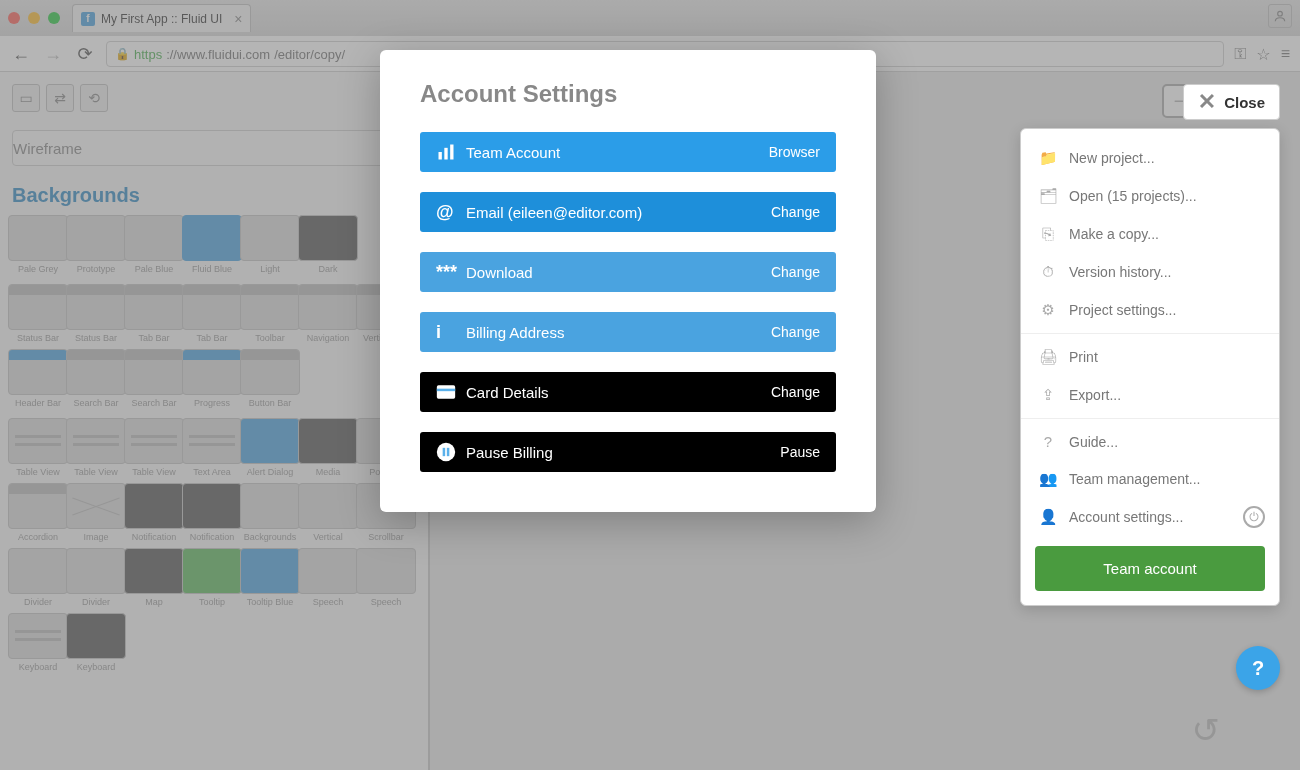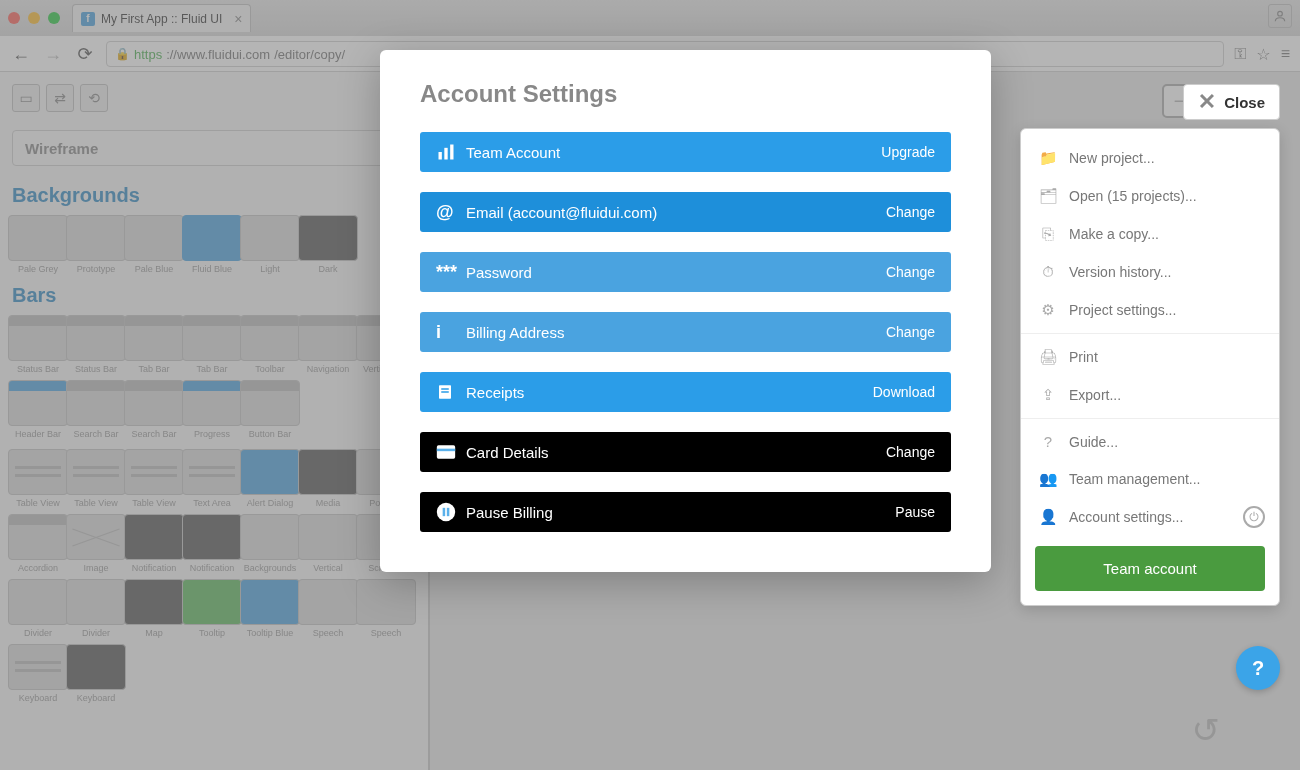--- a/index.html
+++ b/index.html
@@ -23,21 +23,21 @@
 .url-green { color:#4caf50; }
 .url-rest { color:#737373; }
 .addr-right { display:flex; gap:10px; color:#777; font-size:16px; }
 
 
 .workspace { position:absolute; top:72px; left:0; right:0; bottom:0; display:flex; background:#e9e9e9; }
 .left-pane { width:430px; background:#f5f5f5; border-right:2px solid #c8c8c8; padding:12px; overflow:hidden; position:relative;}
 .left-tools { display:flex; gap:6px; margin-bottom:18px; }
 .tool-sq { width:28px;height:28px;border:1px solid #bfbfbf;border-radius:3px;background:#eee;display:flex;align-items:center;justify-content:center;color:#888;font-size:14px;}
 .collapse-btn { position:absolute; top:12px; right:12px; width:34px;height:34px;border:1px solid #bfbfbf;border-radius:4px;background:#eee;display:flex;align-items:center;justify-content:center;color:#888;font-size:20px;}
-.lib-select { border:1px solid #cfcfcf; border-radius:4px; height:36px; display:flex; align-items:center; justify-content:space-between; padding:0 12px; color:#888; font-size:15px; margin-bottom:18px; background:#f8f8f8;font-weight:bold;}
+.lib-select { border:1px solid #cfcfcf; border-radius:4px; height:36px; display:flex; align-items:center; justify-content:space-between; padding:0 0; color:#888; font-size:15px; margin-bottom:18px; background:#f8f8f8;}
 .lib-select .chev { color:#aaa;}
 .cat-title { color:#2f89c4; font-size:20px; font-weight:600; margin:8px 0 8px; }
 .grid { display:flex; flex-wrap:wrap; gap:6px; margin-bottom:10px;}
 .card { width:52px; display:flex; flex-direction:column; align-items:center; }
 .thumb { width:60px; height:46px; background:#d9d9d9; border:1px solid #c0c0c0; border-radius:4px; position:relative; overflow:hidden;}
 .thumb.fluid { background:#4aa3e0; border-color:#4aa3e0;}
 .thumb.dark { background:#555;}
 .thumb.green { background:#5cb85c;}
 .thumb.blue { background:#4aa3e0;}
 .thumb .bar-top { position:absolute; top:0;left:0;right:0;height:10px;background:#bbb;}
@@ -62,21 +62,21 @@
 
 .dropdown { position:absolute; top:56px; right:20px; width:260px; background:#fff; border:1px solid #ccc; border-radius:6px; padding:10px 0; box-shadow:0 4px 14px rgba(0,0,0,0.15); z-index:50;}
 .dd-item { display:flex; align-items:center; gap:12px; padding:10px 18px; color:#777; font-size:14px; cursor:pointer; position:relative;}
 .dd-item .ico { width:18px; text-align:center; color:#aaa; font-size:15px;}
 .dd-sep { height:1px; background:#eee; margin:4px 0;}
 .dd-power { position:absolute; right:14px; width:22px;height:22px;border:2px solid #aaa;border-radius:50%;display:flex;align-items:center;justify-content:center;font-size:12px;color:#aaa;}
 .team-btn { margin:10px 14px 4px; background:#4a9b3f; color:#fff; text-align:center; padding:14px 0; border-radius:4px; font-size:15px;}
 
 
 .overlay { position:absolute; inset:0; background:rgba(120,120,120,0.55); z-index:40;}
-.modal { position:absolute; top:50px; left:380px; width:611px; background:#fff; border-radius:6px; padding:30px 40px 40px; z-index:45; box-shadow:0 10px 40px rgba(0,0,0,0.25);}
+.modal { position:absolute; top:50px; left:380px; width:496px; background:#fff; border-radius:6px; padding:30px 40px 40px; z-index:45; box-shadow:0 10px 40px rgba(0,0,0,0.25);}
 .modal h2 { color:#888; font-size:24px; font-weight:600; margin-bottom:24px;}
 .row { display:flex; align-items:center; height:40px; border-radius:3px; margin-bottom:20px; padding:0 16px; color:#fff; font-size:15px; cursor:pointer;}
 .row.blue1 { background:#2b9de8;}
 .row.blue2 { background:#1e8fda;}
 .row.blue3 { background:#4aa3e0;}
 .row.blue4 { background:#000000;}
 .row .ico { width:30px; font-size:18px; font-weight:bold; text-align:left;}
 .row .lab { flex:1;}
 .row .act { font-size:14px;}
 
@@ -157,21 +157,20 @@
       <div class="card">
           <div class="thumb"></div>
           <div class="card-label">Light</div>
         </div>
       <div class="card">
           <div class="thumb dark"></div>
           <div class="card-label">Dark</div>
         </div>
     </div>
 
-    <div class="cat-title">Bars</div>
     <div class="grid">
       <div class="card">
           <div class="thumb">
             <div class="bar-top"></div>
           </div>
           <div class="card-label">Status Bar</div>
         </div>
       <div class="card">
           <div class="thumb">
             <div class="bar-top"></div>
@@ -422,52 +421,41 @@
 
   <div class="row blue1">
     <span class="ico">
       <svg width="20" height="20" viewBox="0 0 24 24" fill="#fff">
           <rect x="3" y="12" width="4" height="9"></rect>
           <rect x="10" y="7" width="4" height="14"></rect>
           <rect x="17" y="3" width="4" height="18"></rect>
         </svg>
     </span>
     <span class="lab">Team Account</span>
-    <span class="act">Upgrade</span>
+    <span class="act">Browser</span>
   </div>
 
   <div class="row blue2">
     <span class="ico">@</span>
-    <span class="lab">Email (account@fluidui.com)</span>
+    <span class="lab">Email (eileen@editor.com)</span>
     <span class="act">Change</span>
   </div>
 
   <div class="row blue3">
     <span class="ico">***</span>
-    <span class="lab">Password</span>
+    <span class="lab">Download</span>
     <span class="act">Change</span>
   </div>
 
   <div class="row blue3">
     <span class="ico">i</span>
     <span class="lab">Billing Address</span>
     <span class="act">Change</span>
   </div>
 
-  <div class="row blue1">
-    <span class="ico">
-      <svg width="18" height="18" viewBox="0 0 24 24" fill="#fff">
-          <rect x="4" y="3" width="16" height="18" rx="1" fill="#fff"></rect>
-          <rect x="7" y="7" width="10" height="2" fill="#2b9de8"></rect>
-          <rect x="7" y="11" width="10" height="2" fill="#2b9de8"></rect>
-        </svg>
-    </span>
-    <span class="lab">Receipts</span>
-    <span class="act">Download</span>
-  </div>
 
   <div class="row blue4">
     <span class="ico">
       <svg width="20" height="16" viewBox="0 0 24 18" fill="#fff">
           <rect x="1" y="1" width="22" height="16" rx="2" fill="#fff"></rect>
           <rect x="1" y="5" width="22" height="3" fill="#5bb1eb"></rect>
         </svg>
     </span>
     <span class="lab">Card Details</span>
     <span class="act">Change</span>

